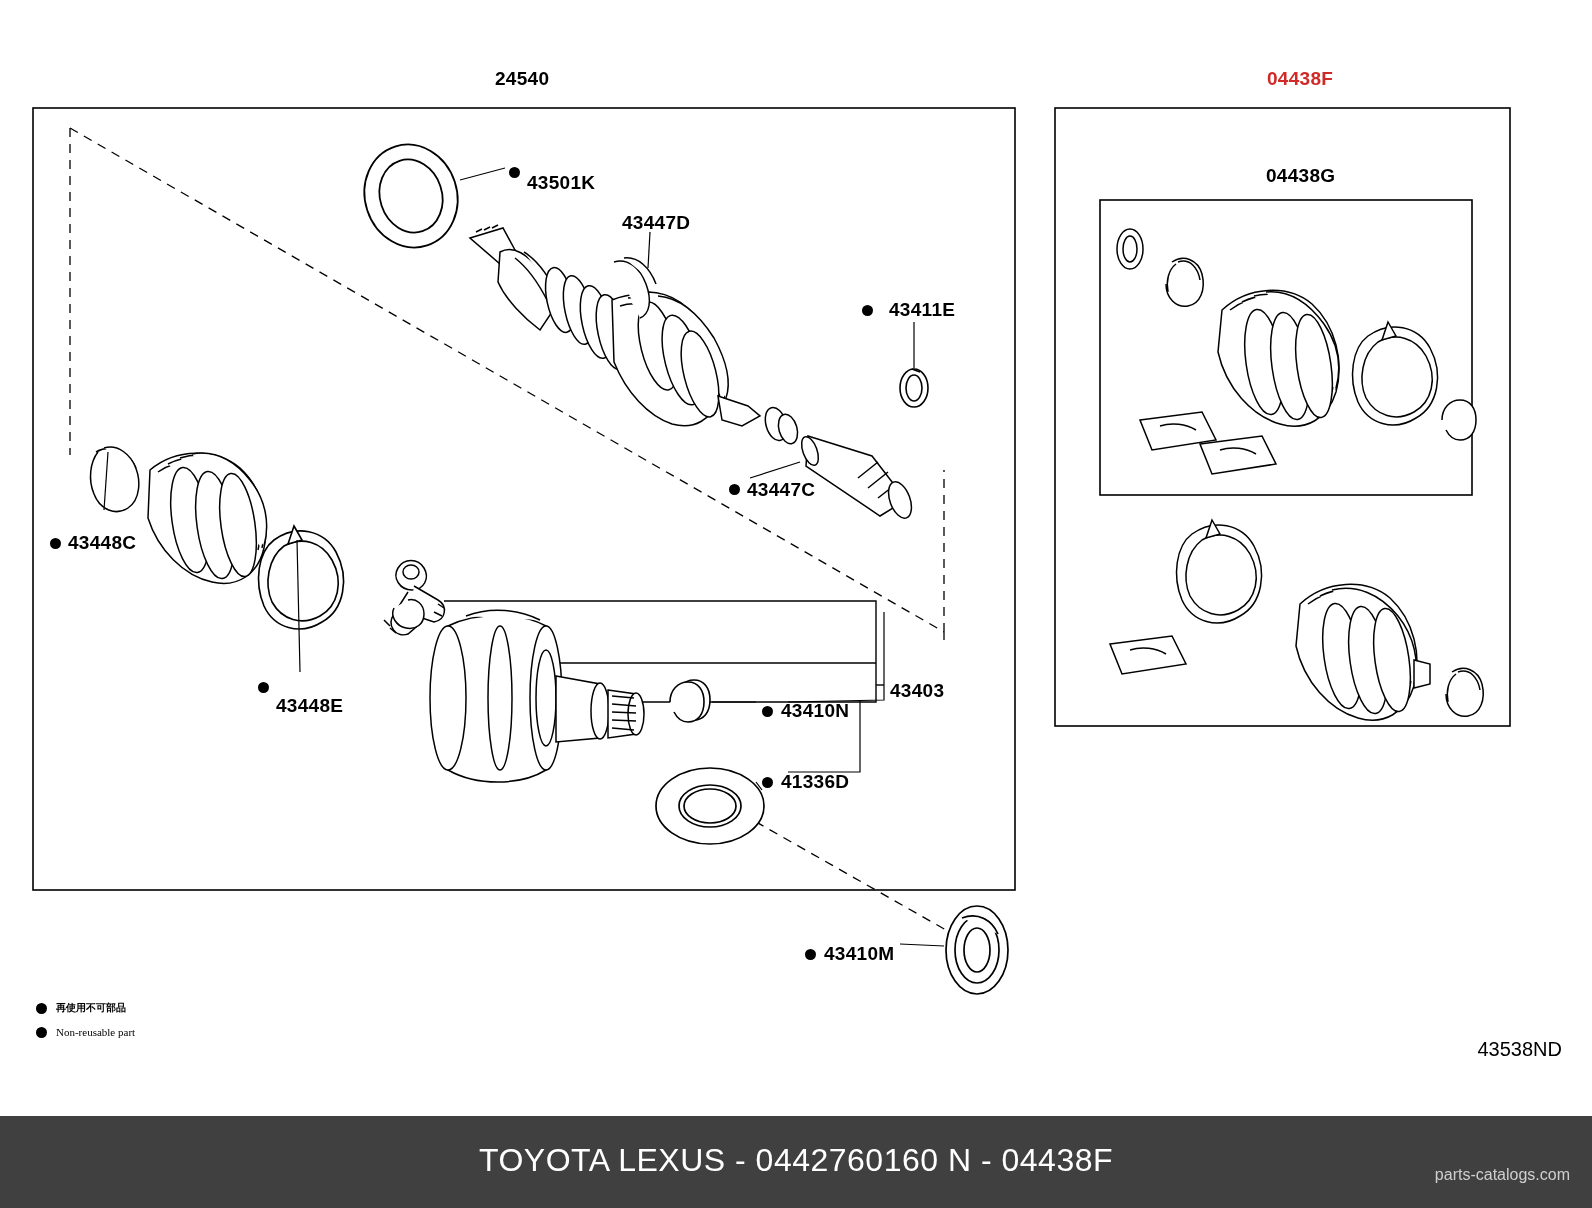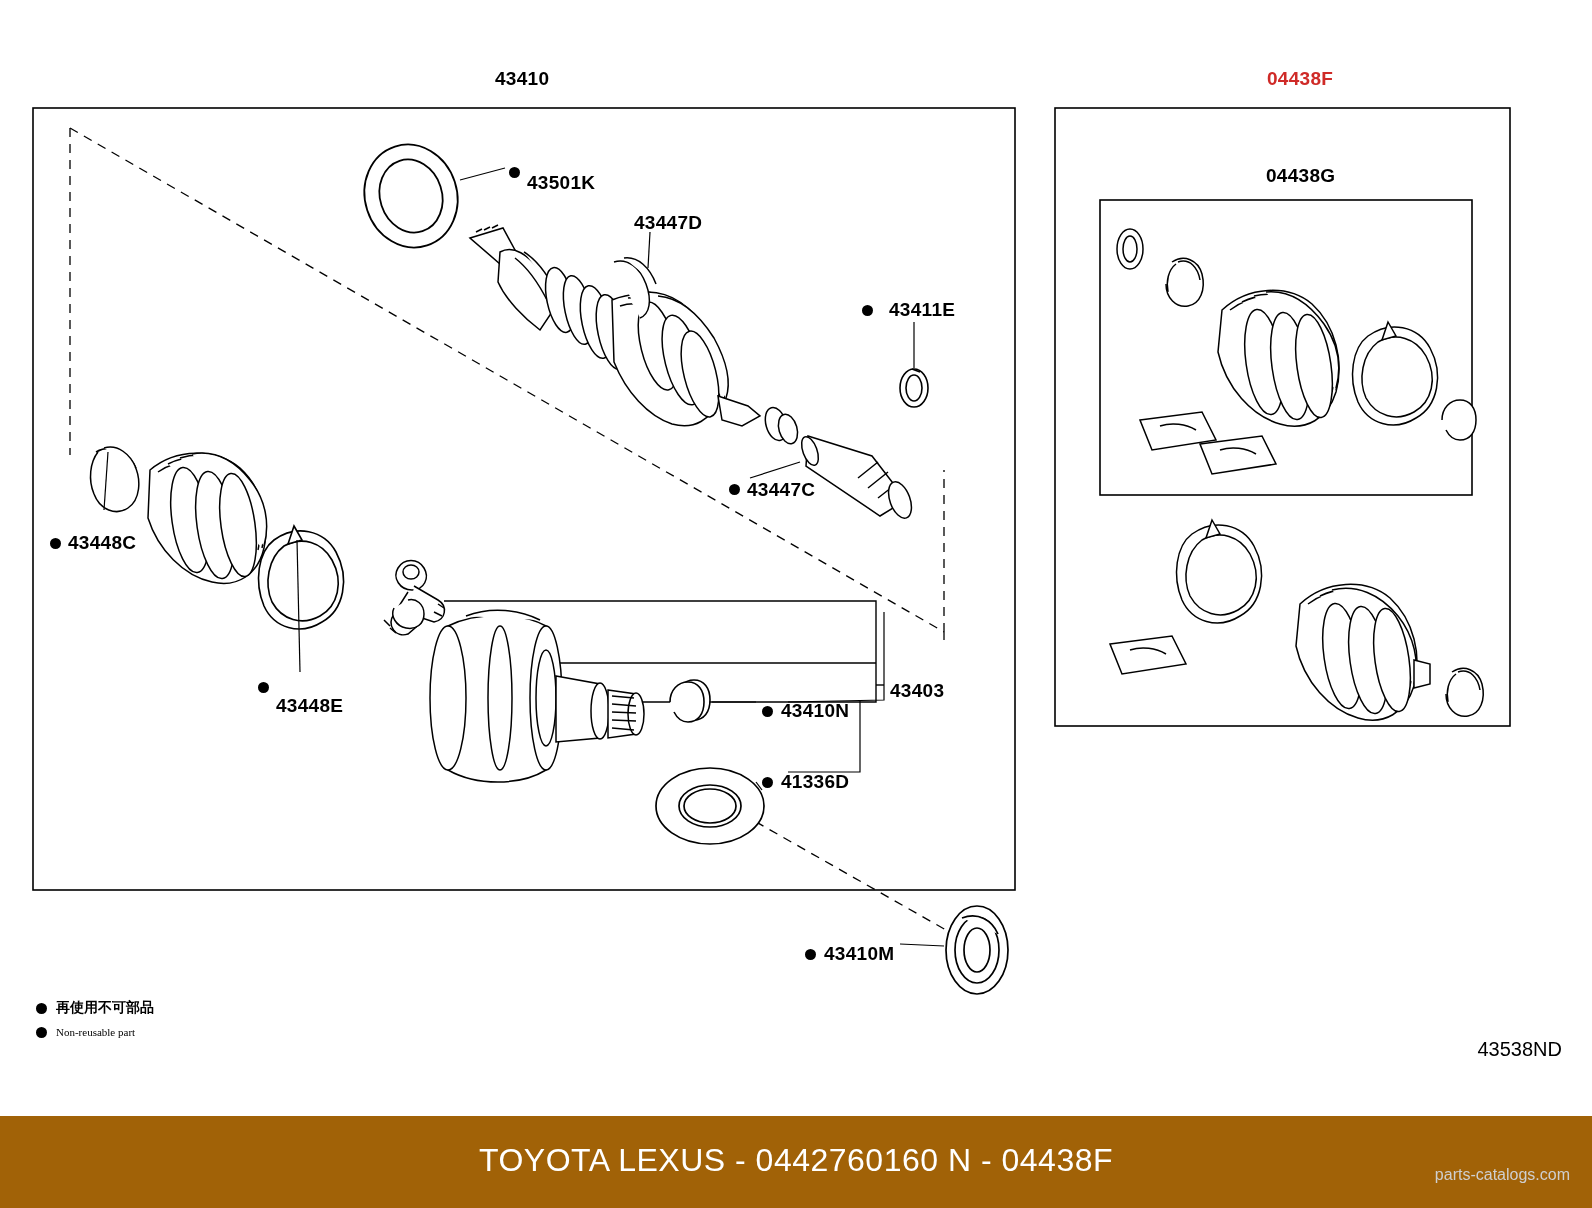--- a/index.html
+++ b/index.html
@@ -54,41 +54,41 @@
   .legend-dot {
     width: 11px;
     height: 11px;
     border-radius: 50%;
     background: #000;
     margin-right: 9px;
     flex: 0 0 auto;
   }
   .legend-jp {
     font-family: "DejaVu Sans", sans-serif;
-    font-size: 14px;
+    font-size: 10px;
     font-weight: bold;
   }
   .legend-en {
     font-size: 11px;
     font-family: Liberation Serif, serif;
   }
   .code-ref {
     position: absolute;
     right: 30px;
     top: 1038px;
     font-size: 20px;
     color: #000;
   }
   .footer {
     position: absolute;
     left: 0;
     bottom: 0;
     width: 1592px;
     height: 92px;
-    background: #a16207;
+    background: #404040;
     color: #ffffff;
   }
   .footer-title {
     position: absolute;
     width: 100%;
     text-align: center;
     top: 26px;
     font-size: 32px;
     letter-spacing: 0.5px;
   }
@@ -299,28 +299,28 @@
       <path d="M1452 672 C1464 664 1478 670 1482 684 C1486 700 1480 714 1468 716 C1456 718 1446 708 1446 694"></path>
       <path d="M1458 672 C1470 668 1478 678 1480 690"></path>
       <path d="M1448 702 C1446 692 1448 680 1456 674"></path>
 
       <path d="M1110 644 L1172 636 L1186 664 L1122 674 Z"></path>
       <path d="M1130 650 C1142 646 1156 648 1166 654"></path>
     </g>
   </svg>
 
   
-  <div class="lbl" style="left:495px; top:68px;">43410</div>
+  <div class="lbl" style="left:495px; top:68px;">24540</div>
   <div class="lbl red" style="left:1267px; top:68px;text-align:right;">04438F</div>
   <div class="lbl" style="left:1266px; top:165px;">04438G</div>
 
   <div class="dot" style="left:509px; top:167px;"></div>
   <div class="lbl" style="left:527px; top:172px;">43501K</div>
 
-  <div class="lbl" style="left:622px; top:212px;margin-left:12px;">43447D</div>
+  <div class="lbl" style="left:622px; top:212px;">43447D</div>
 
   <div class="dot" style="left:862px; top:305px;"></div>
   <div class="lbl" style="left:881px; top:299px;margin-left:8px;">43411E</div>
 
   <div class="dot" style="left:729px; top:484px;"></div>
   <div class="lbl" style="left:747px; top:479px;">43447C</div>
 
   <div class="dot" style="left:50px; top:538px;"></div>
   <div class="lbl" style="left:68px; top:532px;">43448C</div>
 

